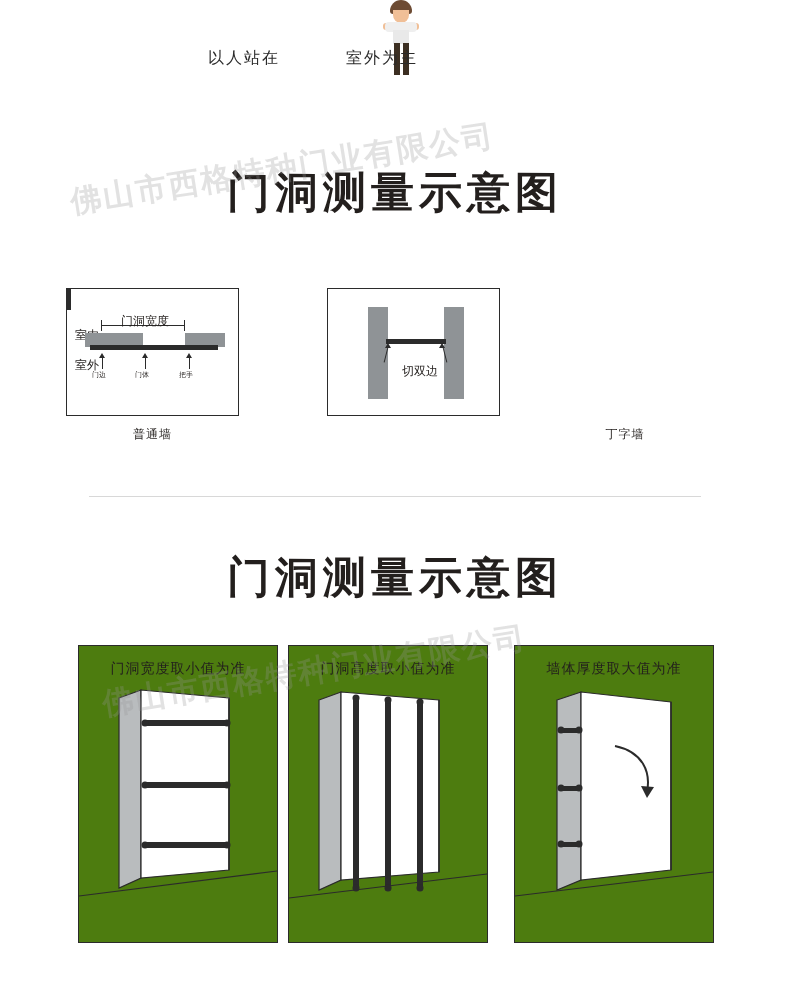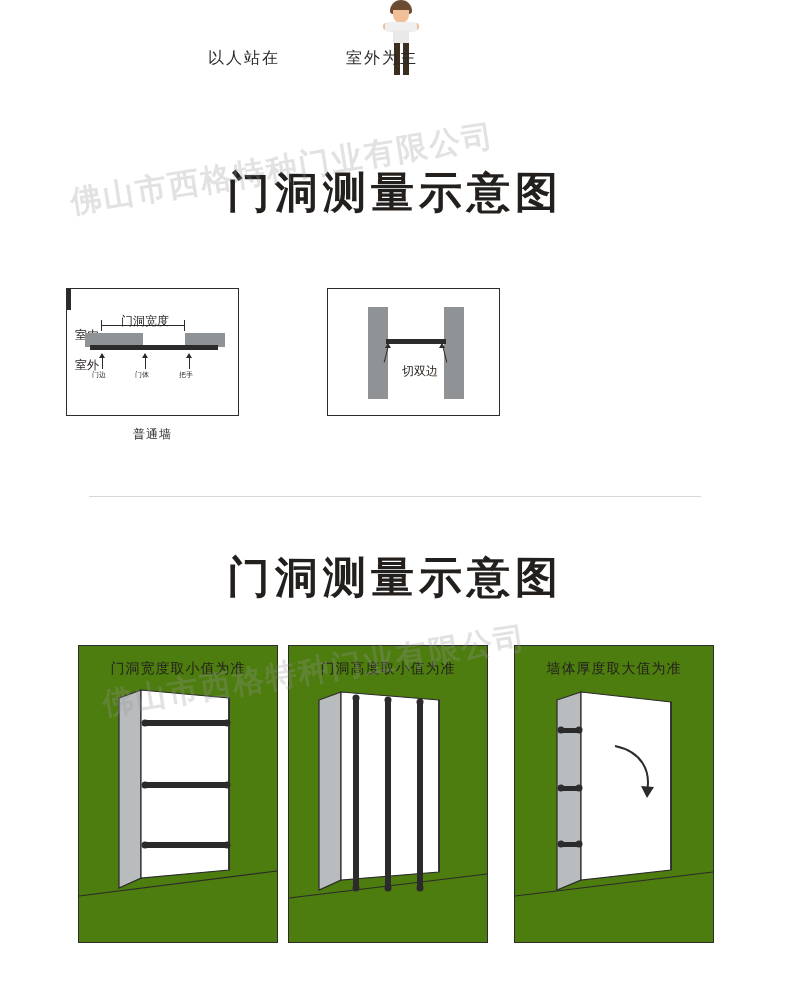--- a/index.html
+++ b/index.html
@@ -293,20 +293,21 @@
     <div class="gray-block d2-wall-l"></div>
     <div class="gray-block d2-wall-r"></div>
     <div class="dark-bar d2-door"></div>
     <div class="thin-line" style="left:60px; top:56px; width:1px; height:18px; transform:rotate(14deg); transform-origin: top;"></div>
     <div class="thin-line" style="left:114px; top:56px; width:1px; height:18px; transform:rotate(-14deg); transform-origin: top;"></div>
     <div class="arrow-up" style="left:57px; top:54px;"></div>
     <div class="arrow-up" style="left:111px; top:54px;"></div>
     <div class="tiny-label" style="left:74px; top:74px;">切双边</div>
   </div>
 
+  <div class="wall-caption c3">丁字墙</div>
 </div>
 
 <div class="divider"></div>
 
 <div class="section-title" id="title-measure">门洞测量示意图</div>
 
 <div class="measure-row">
 
   <div class="measure-card m1">
     <div class="measure-head">门洞宽度取小值为准</div>

